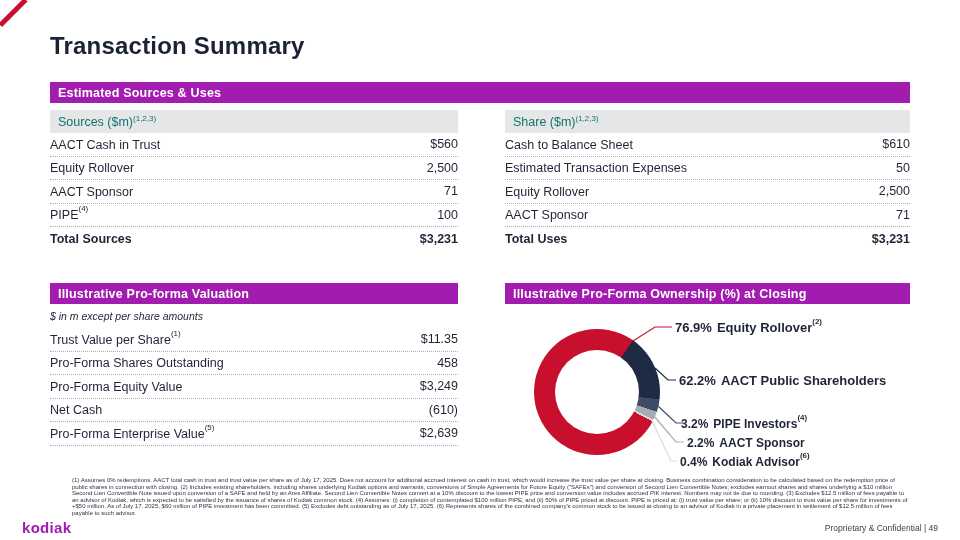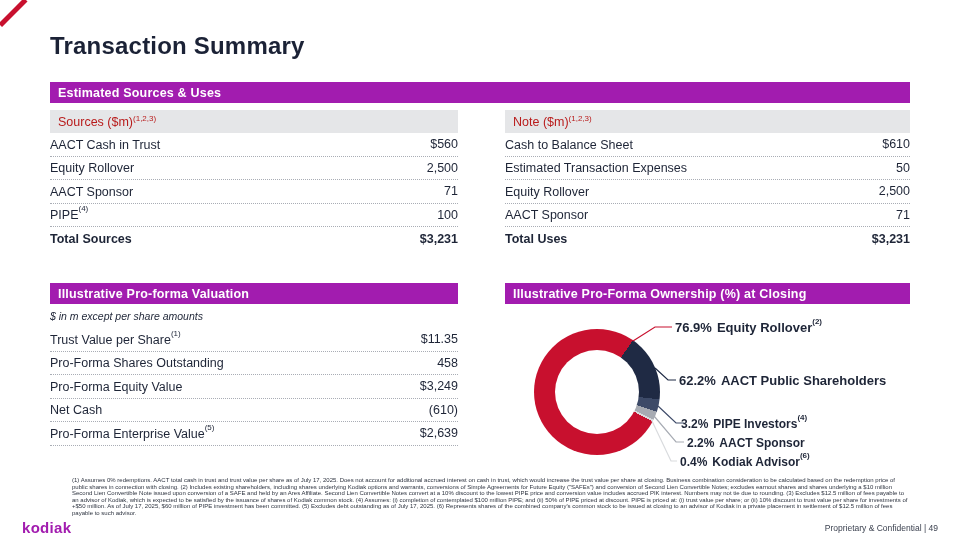--- a/index.html
+++ b/index.html
@@ -29,21 +29,21 @@
   .banner-su { left:50px; top:82px; width:860px; }
   .banner-val { left:50px; top:283px; width:408px; }
   .banner-own { left:505px; top:283px; width:405px; }
 
   .tbl { position:absolute; }
   .tbl-sources { left:50px; top:110px; width:408px; }
   .tbl-uses    { left:505px; top:110px; width:405px; }
 
   .thead {
     height:23px; background:#E5E6E8; display:flex; align-items:center;
-    padding-left:8px; font-size:12.5px; color:#b91c1c;
+    padding-left:8px; font-size:12.5px; color:#0f766e;
   }
   .trow {
     height:23.5px; display:flex; align-items:center; justify-content:space-between;
     font-size:12.5px; border-bottom:1px dotted #A9ADB5;
   }
   .trow.total { border-bottom:none; font-weight:700; }
   .tlabel { white-space:nowrap; }
   .tvalue { text-align:right; white-space:nowrap; }
   sup { font-size:8px; position:relative; top:-3px; }
 
@@ -112,21 +112,21 @@
       <span class="tvalue">100</span>
     </div>
     <div class="trow total">
       <span class="tlabel">Total Sources</span>
       <span class="tvalue">$3,231</span>
     </div>
   </div>
 
   <div class="tbl tbl-uses">
     <div class="thead">
-      <span>Note ($m)</span>
+      <span>Share ($m)</span>
         <sup>(1,2,3)</sup>
     </div>
     <div class="trow">
       <span class="tlabel"><span>Cash to Balance Sheet</span><sup></sup></span>
       <span class="tvalue">$610</span>
     </div>
     <div class="trow">
       <span class="tlabel"><span>Estimated Transaction Expenses</span><sup></sup></span>
       <span class="tvalue">50</span>
     </div>

